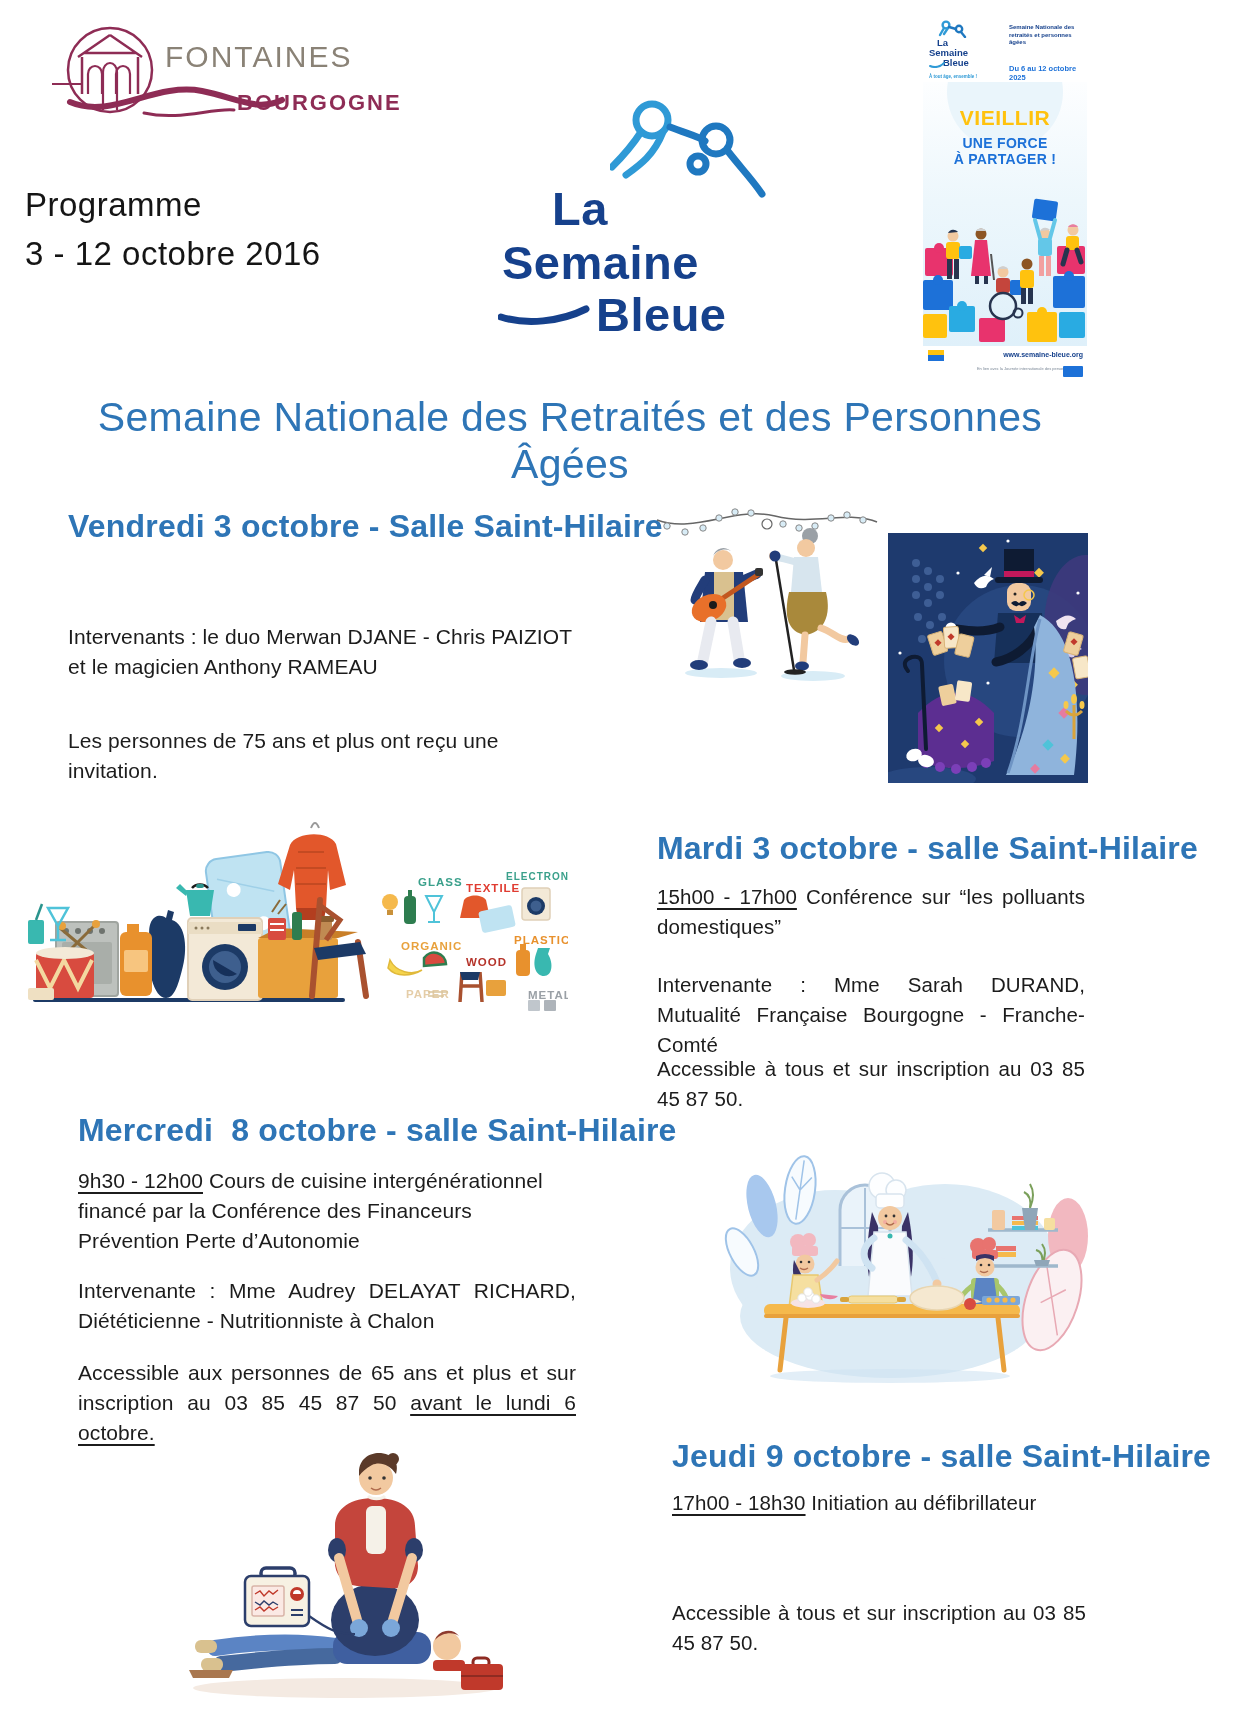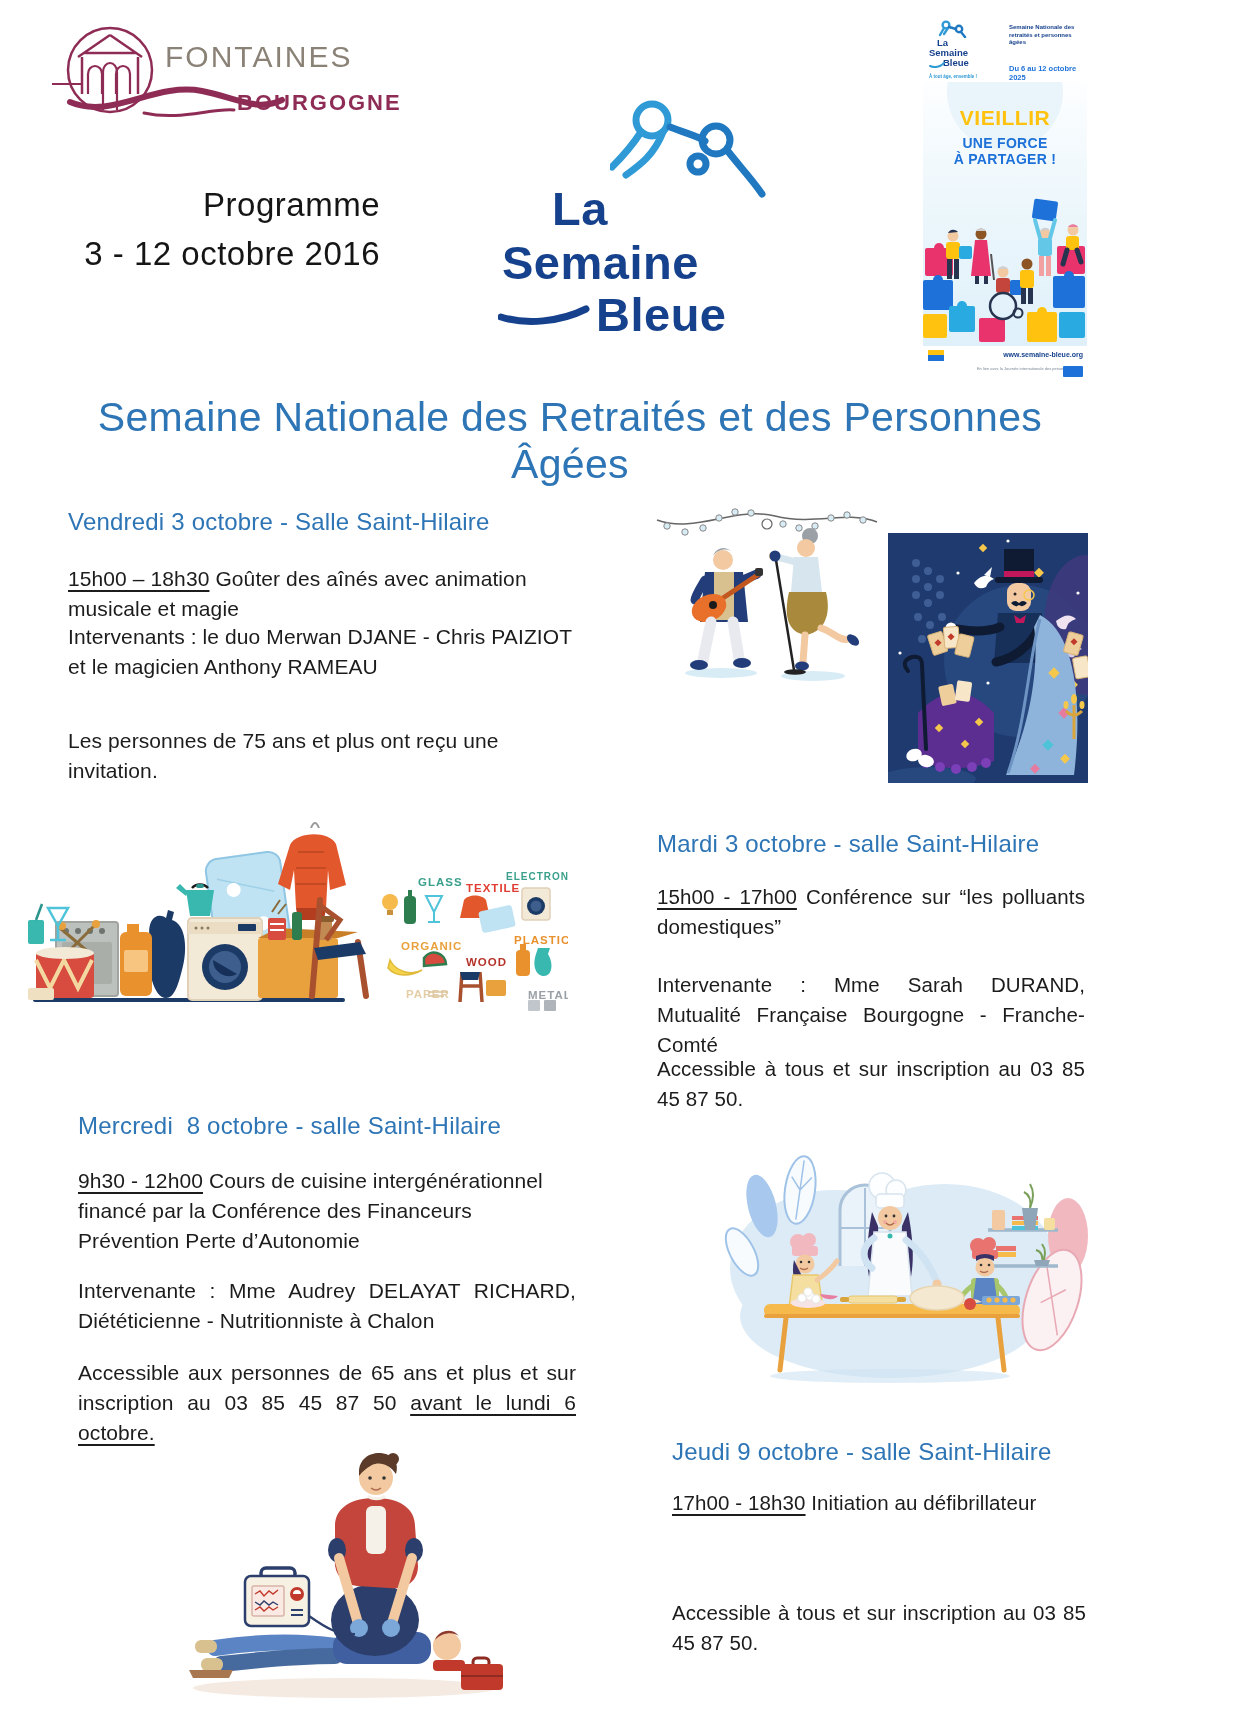--- a/index.html
+++ b/index.html
@@ -1,26 +1,26 @@
 <!DOCTYPE html>
 <html><head>
 <meta charset="utf-8">
 <style>
   html,body{margin:0;padding:0;background:#fff}
   #page{position:relative;width:1240px;height:1713px;background:#ffffff;
         font-family:"Liberation Sans",sans-serif;color:#1c1c1c;overflow:hidden}
   .abs{position:absolute}
-  .h{position:absolute;font-size:24px;font-weight:400;color:#2E75B6;letter-spacing:.2px;white-space:pre}
+  .h{position:absolute;font-size:32px;font-weight:700;color:#2E75B6;letter-spacing:.2px;white-space:pre}
   .p{position:absolute;font-size:21px;line-height:30px;color:#1c1c1c;letter-spacing:.1px}
   .pr{font-size:20.5px}
   .u{text-decoration:underline;text-underline-offset:4px;text-decoration-thickness:1.8px}
   .just{text-align:justify}
   .page-title{position:absolute;left:55px;top:394px;width:1030px;text-align:center;
         font-size:41px;font-weight:500;color:#2E75B6;letter-spacing:.3px}
-  .programme{position:absolute;left:25px;top:180px;width:355px;text-align:right;
+  .programme{position:absolute;left:25px;top:180px;width:355px;text-align:left;
         font-size:33px;line-height:49px;font-weight:500;color:#151515;letter-spacing:.5px}
   .fontaines-name{position:absolute;left:113px;top:20px;font-size:30px;letter-spacing:2px;color:#8A8276}
   .fontaines-region{position:absolute;left:185px;top:70px;font-size:22px;letter-spacing:2px;color:#8E2C55;font-weight:600}
   .bleue-word{position:absolute;color:#16418C;font-weight:600;font-size:47px;letter-spacing:.5px}
   .poster{position:absolute;left:923px;top:14px;width:164px;height:370px;background:#fff}
   .poster-main{position:absolute;left:0;top:68px;width:164px;height:264px;
         background:linear-gradient(180deg,#FDFEFF 0%,#EDF7FC 45%,#DFF0FA 100%)}
   .poster-t1{position:absolute;left:0;top:92px;width:164px;text-align:center;
         font-size:21px;font-weight:700;color:#FFC20E;letter-spacing:.5px}
   .poster-t2{position:absolute;left:0;top:121px;width:164px;text-align:center;
@@ -190,23 +190,20 @@
     <div class="abs" style="left:5px;top:341px;width:16px;height:6px;background:#1D71D8"></div>
     <div class="poster-site">www.semaine-bleue.org</div>
     <div class="poster-note">En lien avec la Journée internationale des personnes âgées</div>
     <div class="abs" style="left:140px;top:352px;width:20px;height:11px;background:#1D71D8;border-radius:1px"></div>
   </div>
 
   <div class="page-title">Semaine Nationale des Retraités et des Personnes Âgées</div>
 
   <div class="h" style="left:68px;top:508px">Vendredi 3 octobre - Salle Saint-Hilaire</div>
 
-  <div class="p" style="left:68px;top:564px;width:505px">
-    <span class="u">15h00 – 18h30</span><span> Goûter des aînés avec animation musicale et magie</span>
-  </div>
   <div class="p" style="left:68px;top:622px;width:505px">Intervenants : le duo Merwan DJANE -  Chris PAIZIOT et le magicien Anthony RAMEAU</div>
   <div class="p" style="left:68px;top:726px;width:505px">Les personnes de 75 ans et plus ont reçu une invitation.</div>
 
   <svg class="abs" style="left:28px;top:800px" width="540" height="212" viewBox="0 0 540 212">
     <rect x="5" y="198" width="312" height="4" rx="2" fill="#1C3A66"></rect>
     <g transform="rotate(-8 222 120)">
       <rect x="185" y="55" width="75" height="132" rx="12" fill="#BFE3F2" stroke="#8FC6E4" stroke-width="2"></rect>
       <path d="M195,75 L250,95 M195,115 L250,135 M195,155 L250,170" stroke="#9FD0E8" stroke-width="1.5"></path>
       <circle cx="210" cy="88" r="7" fill="#fff"></circle>
         <circle cx="235" cy="125" r="7" fill="#fff"></circle>

